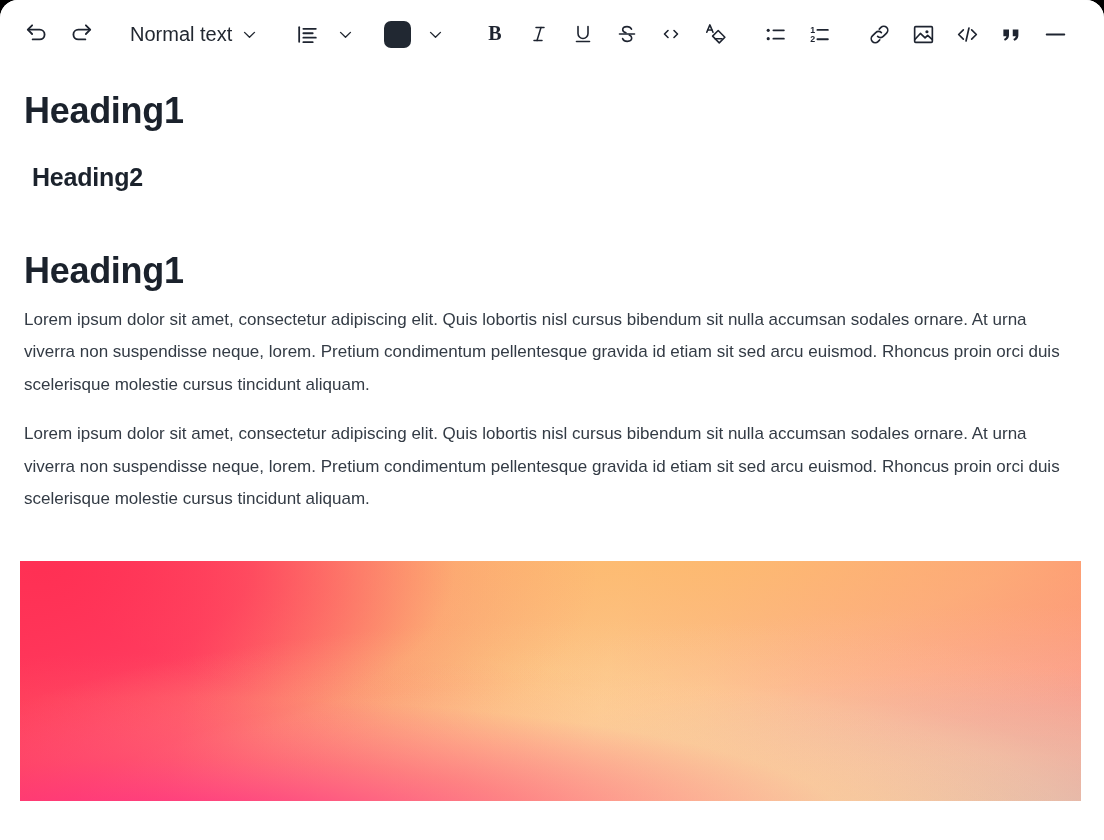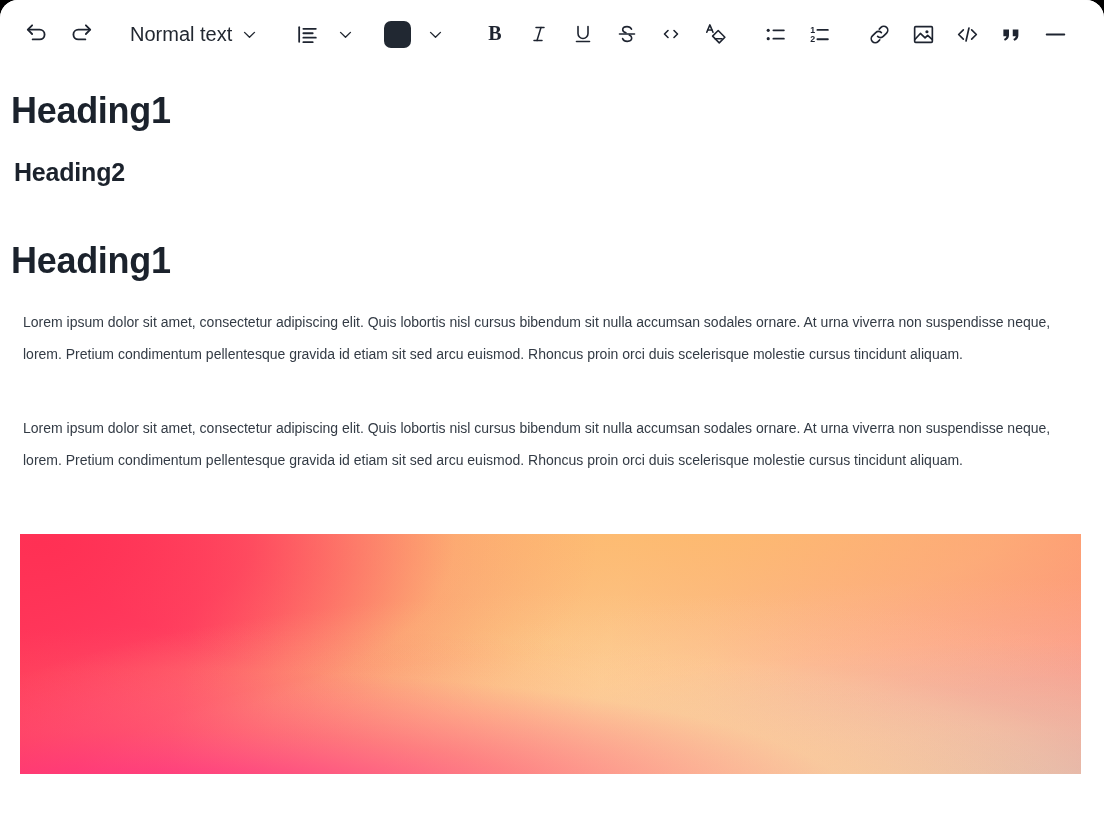--- a/index.html
+++ b/index.html
@@ -76,51 +76,51 @@
     height: 27px;
     border-radius: 7px;
     background: #212832;
     display: block;
   }
 
   svg { display: block; }
 
   
   .doc {
-    padding: 0 11px;
+    padding: 0 24px;
   }
   .h1 {
     font-size: 36px;
     font-weight: bold;
     color: #1b222c;
     letter-spacing: -0.3px;
     margin: 0;
     line-height: 1.18;
   }
   .h2 {
     font-size: 25px;
     font-weight: bold;
     color: #1b222c;
     letter-spacing: -0.2px;
-    margin: 3px;
+    margin: 8px;
     line-height: 1.2;
   }
   .h3 {
     font-size: 20px;
     font-weight: bold;
     color: #1b222c;
     letter-spacing: -0.1px;
     margin: 0;
     line-height: 1.2;
   }
   .para {
-    font-size: 14px;
+    font-size: 17px;
     color: #333b45;
     line-height: 32.5px;
-    margin: 12px;
+    margin: 0;
     max-width: 1058px;
   }
 
   .sp-h1-top   { height: 22px; }
   .sp-h1-h2    { height: 22px; }
   .sp-h2-h3    { height: 22px; }
   .sp-h3-h1    { height: 28px; }
   .sp-h1-para  { height: 11px; }
   .sp-para-para{ height: 17px; }
   .sp-para-img { height: 45px; }

